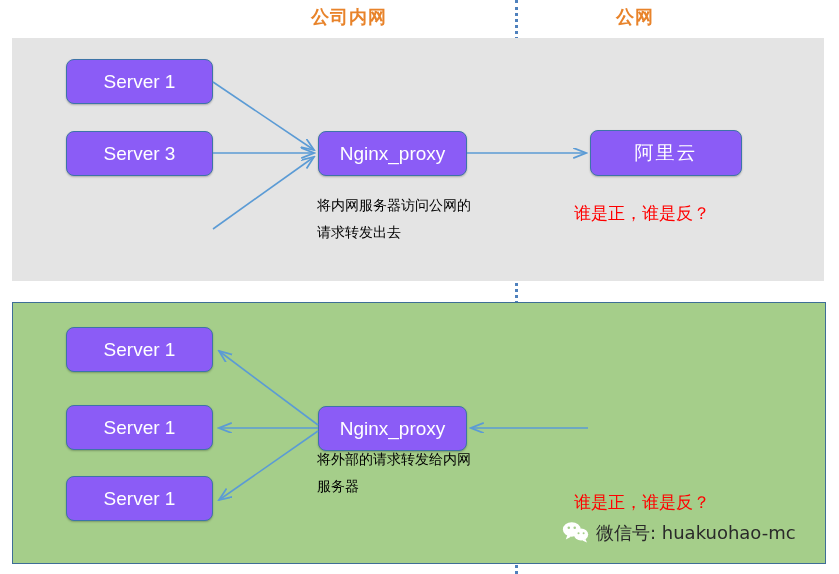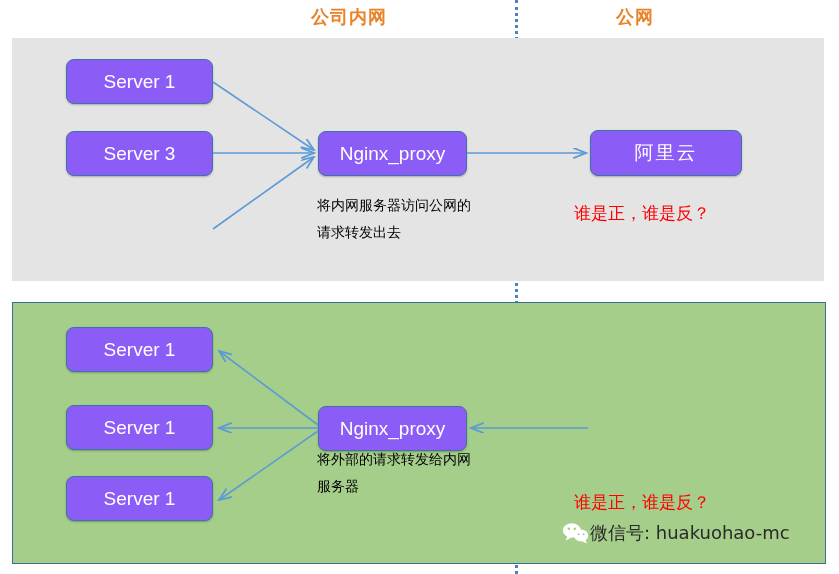--- a/index.html
+++ b/index.html
@@ -112,21 +112,22 @@
   }
   #note-top    { left: 574px; top: 202px; }
   #note-bottom { left: 574px; top: 491px; }
 
   
   #wechat-footer {
     position: absolute;
     left: 562px;
     top: 521px;
     display: flex;
-    align-items: center;
+    align-items: flex-start;
+    gap: 6px;
   }
   #wechat-footer .wx-text {
     font-size: 18px;
     color: #2a2a2a;
     white-space: nowrap;
     font-family: "DejaVu Sans", "Liberation Sans", sans-serif;
   }
   .wx-icon { width: 28px; height: 22px; display: block; }
 
   

